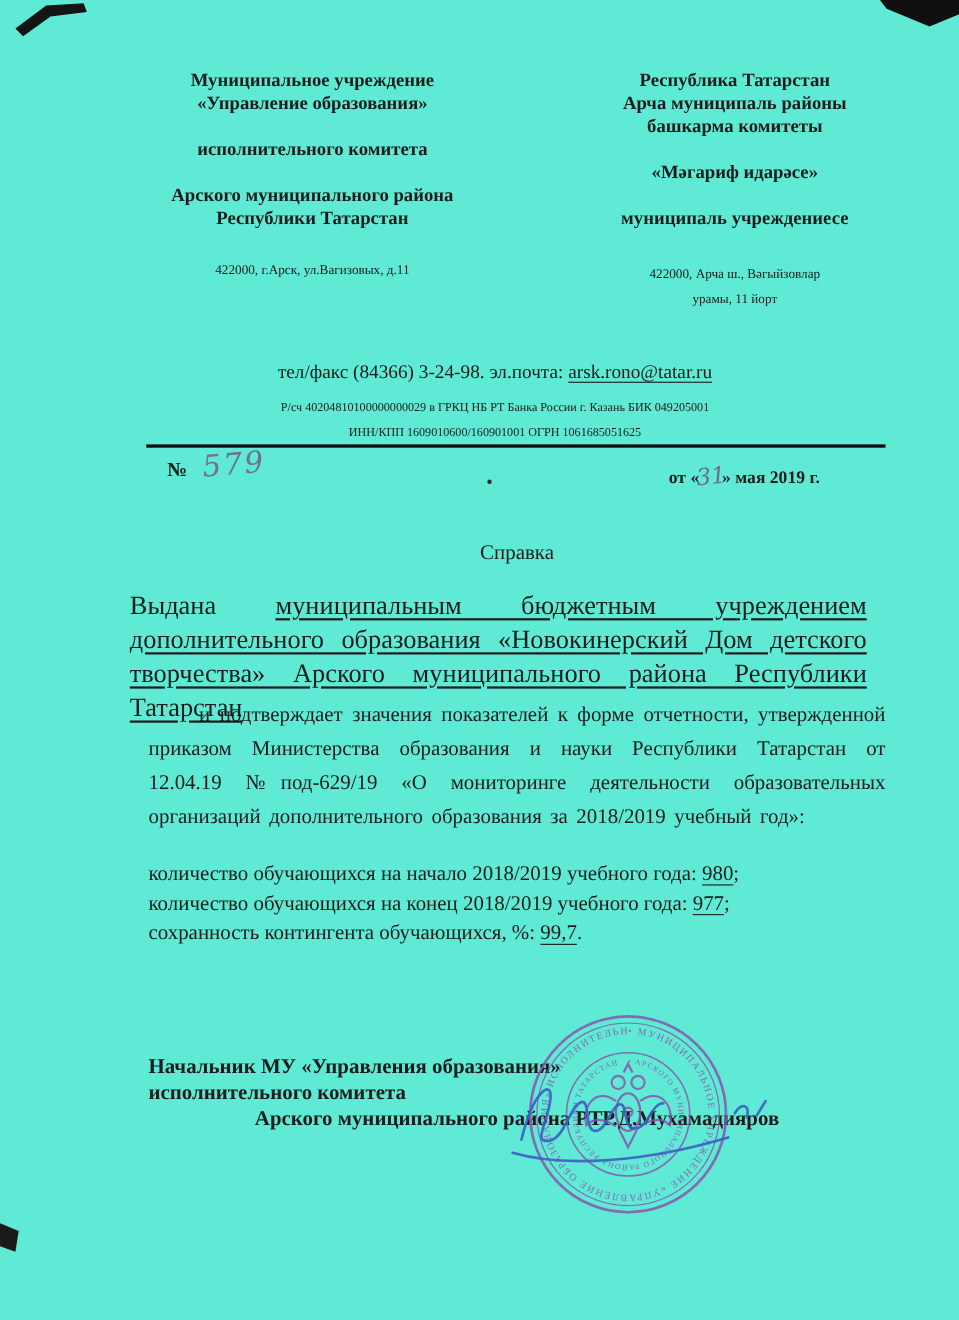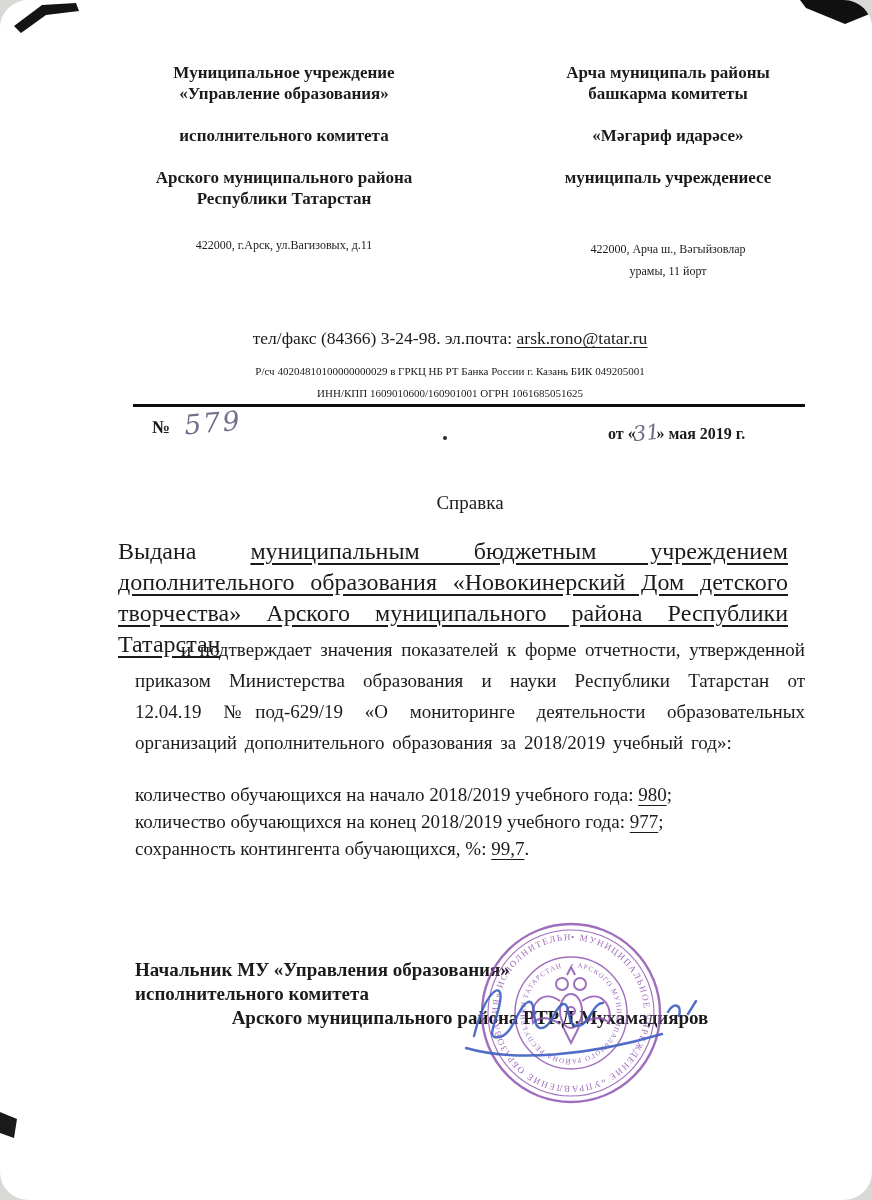--- a/index.html
+++ b/index.html
@@ -1,20 +1,20 @@
 <!DOCTYPE html>
 <html><head>
 <meta charset="utf-8">
 <title>Scanned document</title>
 <style>
   html,body{margin:0;padding:0;background:#d9d9d5;}
   .page{
     position:relative;width:872px;height:1200px;margin:0 auto;
-    background:#ffffff;overflow:hidden;
-    font-family:"Liberation Serif", serif;color:#1b1b1b;border-radius:28px;
+    background:#5eead4;overflow:hidden;
+    font-family:"Liberation Serif", serif;color:#1b1b1b;
   }
   
   .header{position:absolute;top:62px;left:112px;width:706px;display:flex;justify-content:space-between;}
   .hcol{font-weight:bold;font-size:17px;line-height:21px;text-align:center;}
   .hcol-left{width:344px;}
   .hcol-right{width:300px;}
   .hline{min-height:21px;}
   .addresses{position:absolute;top:238px;left:112px;width:706px;display:flex;justify-content:space-between;font-size:12px;}
   .addr-left{width:344px;text-align:center;}
   .addr-right{width:300px;text-align:center;line-height:22px;}
@@ -60,20 +60,21 @@
     <div class="hcol hcol-left">
       <div class="hline">Муниципальное учреждение</div>
       <div class="hline">«Управление образования»</div>
       <div class="hline"></div>
       <div class="hline">исполнительного комитета</div>
       <div class="hline"></div>
       <div class="hline">Арского муниципального района</div>
       <div class="hline">Республики Татарстан</div>
     </div>
     <div class="hcol hcol-right">
+      <div class="hline">Республика Татарстан</div>
       <div class="hline">Арча муниципаль районы</div>
       <div class="hline">башкарма комитеты</div>
       <div class="hline"></div>
       <div class="hline">«Мәгариф идарәсе»</div>
       <div class="hline"></div>
       <div class="hline">муниципаль учреждениесе</div>
     </div>
   </div>
 
   <div class="addresses">

